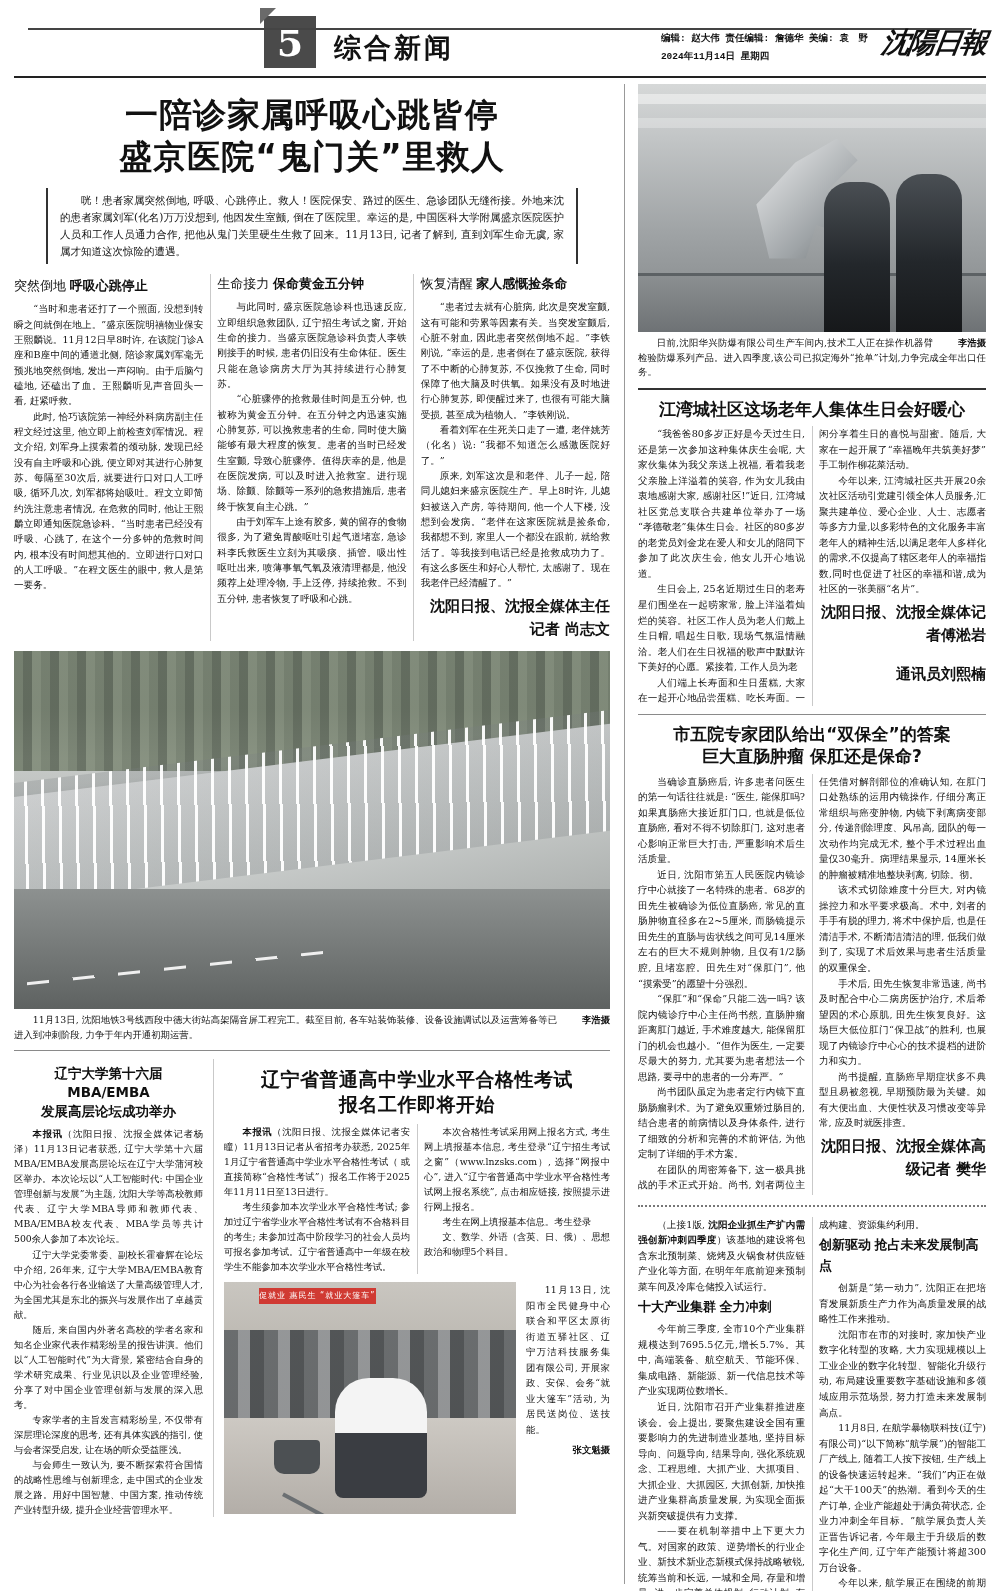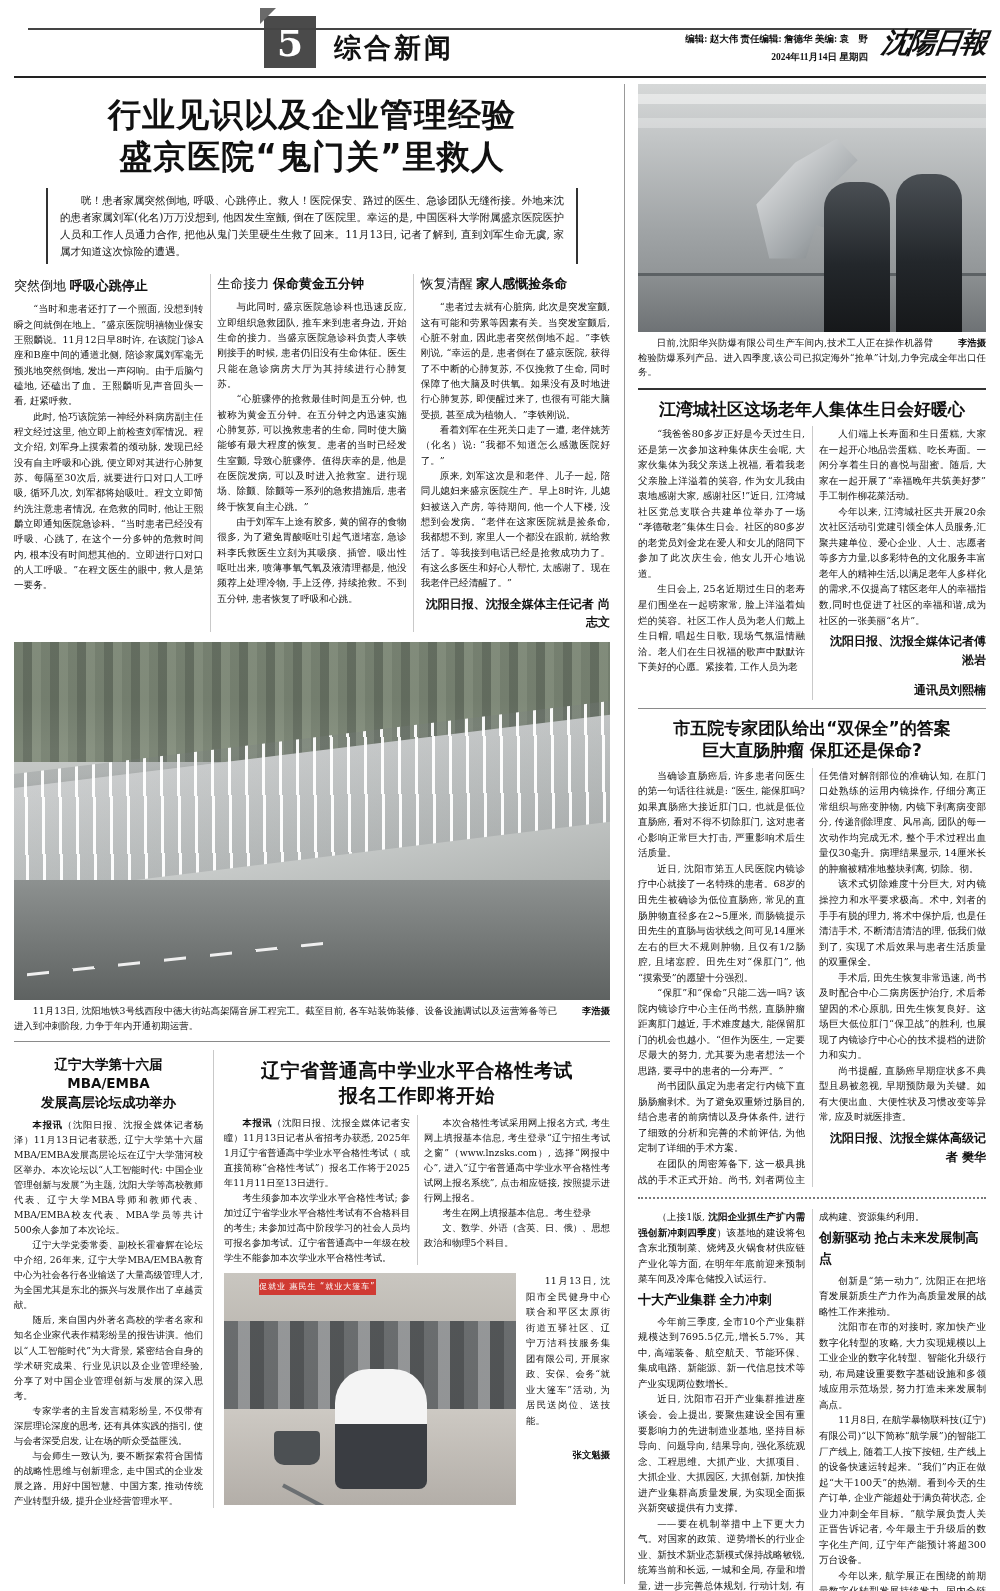--- a/index.html
+++ b/index.html
@@ -58,27 +58,26 @@
   .section-name {
     font-size: 27px;
     font-weight: bold;
     letter-spacing: 3px;
     margin-left: 18px;
     margin-top: 22px;
     font-family: "DejaVu Sans", "Liberation Sans", sans-serif;
   }
   .mast-meta {
     margin-left: auto;
-    text-align: right;
     font-size: 9.5px;
     font-weight: bold;
     line-height: 1.9;
     margin-top: 22px;
     margin-right: 14px;
-    font-family: Liberation Serif, serif;
+    font-family: Liberation Mono, monospace;
     white-space: nowrap;
   }
   .logo {
     margin-top: 16px;
     font-size: 28px;
     font-weight: bold;
     font-style: italic;
     font-family: "DejaVu Serif", "Liberation Serif", serif;
     letter-spacing: -2px;
     transform: skewX(-8deg);
@@ -182,21 +181,21 @@
     text-align: left;
     text-indent: 0;
     margin: 2px 0 4px 0;
     break-after: avoid;
   }
   .sub .light { font-weight: normal; }
   .byline {
     text-align: right;
     font-family: "DejaVu Sans", "Liberation Sans", sans-serif;
     font-weight: bold;
-    font-size: 12px;
+    font-size: 15px;
     margin-top: 4px;
     text-indent: 0;
     line-height: 1.55;
   }
   .bold-run { font-family: "DejaVu Sans","Liberation Sans",sans-serif; font-weight: bold; }
 
   
   .photo {
     position: relative;
     background: #b9bdc0;
@@ -339,39 +338,39 @@
     </div>
     <div class="logo">沈陽日報</div>
   </div>
   <div class="mast-rule-bot"></div>
 
   <div class="body-wrap">
 
     <div class="col-left">
 
       <div class="hl-main">
-        <div>行业见识以及企业管理经验</div>
+        <div>一陪诊家属呼吸心跳皆停</div>
         <div>盛京医院“鬼门关”里救人</div>
       </div>
 
       <div class="lead">咣！患者家属突然倒地, 呼吸、心跳停止。救人！医院保安、路过的医生、急诊团队无缝衔接。外地来沈的患者家属刘军(化名)万万没想到, 他因发生室颤, 倒在了医院里。幸运的是, 中国医科大学附属盛京医院医护人员和工作人员通力合作, 把他从鬼门关里硬生生救了回来。11月13日, 记者了解到, 直到刘军生命无虞, 家属才知道这次惊险的遭遇。</div>
 
       <div class="cols3">
         <p class="sub">
           <span class="light">突然倒地</span>
           <span>呼吸心跳停止</span>
         </p>
         <p class="t">“当时和患者还打了一个照面, 没想到转瞬之间就倒在地上。”盛京医院明禧物业保安王熙麟说。11月12日早8时许, 在该院门诊A座和B座中间的通道北侧, 陪诊家属刘军毫无预兆地突然倒地, 发出一声闷响。由于后脑勺磕地, 还磕出了血。王熙麟听见声音回头一看, 赶紧呼救。</p>
         <p class="t">此时, 恰巧该院第一神经外科病房副主任程文经过这里, 他立即上前检查刘军情况。程文介绍, 刘军身上摸索着的颈动脉, 发现已经没有自主呼吸和心跳, 便立即对其进行心肺复苏。每隔至30次后, 就要进行口对口人工呼吸, 循环几次, 刘军都将始吸吐。程文立即简约洗注意患者情况, 在危救的同时, 他让王熙麟立即通知医院急诊科。“当时患者已经没有呼吸、心跳了, 在这个一分多钟的危救时间内, 根本没有时间想其他的。立即进行口对口的人工呼吸。”在程文医生的眼中, 救人是第一要务。</p>
 
         <p class="sub">
           <span class="light">生命接力</span>
           <span>保命黄金五分钟</span>
         </p>
-        <p class="t">与此同时, 盛京医院急诊科也迅速反应, 立即组织急救团队, 推车来到患者身边, 开始生命的接力。当盛京医院急诊科负责人李铁刚接手的时候, 患者仍旧没有生命体征。医生只能在急诊病房大厅为其持续进行心肺复苏。</p>
+        <p class="t">与此同时, 盛京医院急诊科也迅速反应, 立即组织急救团队, 辽宁招生考试之窗, 开始生命的接力。当盛京医院急诊科负责人李铁刚接手的时候, 患者仍旧没有生命体征。医生只能在急诊病房大厅为其持续进行心肺复苏。</p>
         <p class="t">“心脏骤停的抢救最佳时间是五分钟, 也被称为黄金五分钟。在五分钟之内迅速实施心肺复苏, 可以挽救患者的生命, 同时使大脑能够有最大程度的恢复。患者的当时已经发生室颤, 导致心脏骤停。值得庆幸的是, 他是在医院发病, 可以及时进入抢救室。进行现场、除颤、除颤等一系列的急救措施后, 患者终于恢复自主心跳。”</p>
         <p class="t">由于刘军车上途有胶多, 黄的留存的食物很多, 为了避免胃酸呕吐引起气道堵塞, 急诊科李氏救医生立刻为其吸痰、插管。吸出性呕吐出来, 喷薄事氧气氧及液清理都是, 他没频荐上处理冷物, 手上泛停, 持续抢救。不到五分钟, 患者恢复了呼吸和心跳。</p>
 
         <p class="sub">
           <span class="light">恢复清醒</span>
           <span>家人感慨捡条命</span>
         </p>
         <p class="t">“患者过去就有心脏病, 此次是突发室颤, 这有可能和劳累等因素有关。当突发室颤后, 心脏不射血, 因此患者突然倒地不起。”李铁刚说, “幸运的是, 患者倒在了盛京医院, 获得了不中断的心肺复苏, 不仅挽救了生命, 同时保障了他大脑及时供氧。如果没有及时地进行心肺复苏, 即便醒过来了, 也很有可能大脑受损, 甚至成为植物人。”李铁刚说。</p>
         <p class="t">看着刘军在生死关口走了一遭, 老伴姚芳（化名）说: “我都不知道怎么感激医院好了。”</p>
         <p class="t">原来, 刘军这次是和老伴、儿子一起, 陪同儿媳妇来盛京医院生产。早上8时许, 儿媳妇被送入产房, 等待期间, 他一个人下楼, 没想到会发病。“老伴在这家医院就是捡条命, 我都想不到, 家里人一个都没在跟前, 就给救活了。等我接到电话已经是抢救成功力了。有这么多医生和好心人帮忙, 太感谢了。现在我老伴已经清醒了。”</p>
@@ -431,21 +430,21 @@
             <div class="photo ph-event" style="width:292px;">
               <div class="banner">促就业 惠民生  “就业大篷车” 暖心就业活动</div>
               <div class="crowd"></div>
               <div class="floorE"></div>
               <div class="bucket"></div>
               <div class="mop"></div>
               <div class="worker"></div>
             </div>
             <div class="vcap" style="margin-left:10px;">
               <span>11月13日, 沈阳市全民健身中心联合和平区太原街街道五驿社区、辽宁万洁科技服务集团有限公司, 开展家政、安保、会务“就业大篷车”活动, 为居民送岗位、送技能。</span>
-              <div style="text-align:right;font-family:'DejaVu Sans','Liberation Sans',sans-serif;font-weight:bold;margin-top:19px;text-indent:0;">张文魁摄</div>
+              <div style="text-align:right;font-family:'DejaVu Sans','Liberation Sans',sans-serif;font-weight:bold;margin-top:5px;text-indent:0;">张文魁摄</div>
             </div>
           </div>
         </div>
 
       </div>
     </div>
 
     <div class="col-right">
 
       <div class="photo ph-factory">

